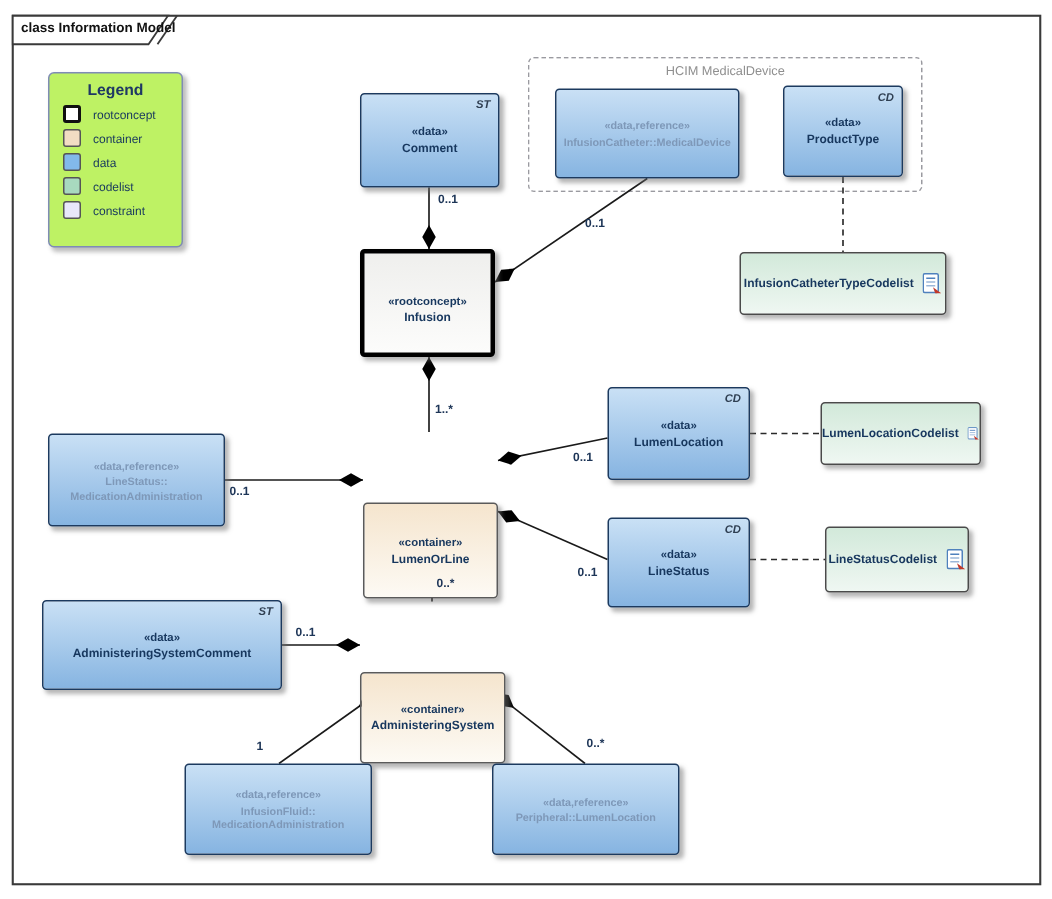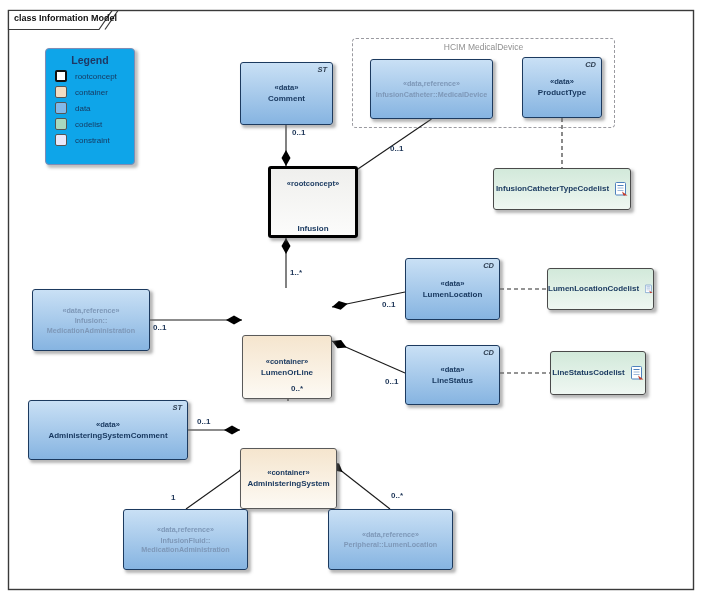--- a/index.html
+++ b/index.html
@@ -7,35 +7,35 @@
          font-family:"Liberation Sans",sans-serif;}
   #connector-layer{position:absolute;left:0;top:0;z-index:1;pointer-events:none;}
   .frame-title{position:absolute;left:14px;top:13px;font-size:9px;font-weight:bold;color:#111;z-index:3;}
 
   .box{position:absolute;box-sizing:border-box;display:flex;flex-direction:column;align-items:center;
        justify-content:center;text-align:center;border-radius:3px;z-index:2;
        box-shadow:2.5px 2.5px 3px rgba(110,110,110,0.5);}
   .blue{background:linear-gradient(180deg,#c9e0f5,#86b4e1);border:1.2px solid #1c3a5f;}
   .tan{background:linear-gradient(180deg,#f5e5ce,#fdfaf4);border:1.2px solid #5a5a5a;margin-top:47px;}
   .root{background:linear-gradient(180deg,#efefed,#fcfcfb);border:3px solid #000;
-        justify-content:space-between;padding-top:9px;margin-left:28px;}
+        justify-content:center;padding-top:9px;}
   .codelist{background:linear-gradient(180deg,#d2e9da,#eff7f2);border:1.2px solid #4a4a4a;
             flex-direction:row;gap:6px;}
   .stereo{font-size:7.6px;font-weight:bold;color:#17375e;line-height:1.6;}
   .cname{font-size:8px;font-weight:bold;color:#17375e;line-height:1.35;}
   .small .stereo,.small .cname{font-size:7.2px;}
   .ref .stereo,.ref .cname{color:#7e98b8;}
   .tag{position:absolute;top:2px;right:5px;font-size:7.5px;font-style:italic;font-weight:bold;color:#2f3f52;}
   .mult{position:absolute;font-size:8px;font-weight:bold;color:#1d3557;z-index:3;}
 
   .group{position:absolute;border:1.4px dashed #9a9aa0;border-radius:4px;z-index:0;
          box-sizing:border-box;}
   .group-label{text-align:center;font-size:8.5px;color:#8f8f8f;padding-top:3px;}
 
-  .legend{position:absolute;left:45px;top:48px;width:90px;height:117px;background:#0ea5e9;
+  .legend{position:absolute;left:32px;top:48px;width:90px;height:117px;background:#bef264;
           border:1px solid #7f8cb5;border-radius:4px;z-index:2;box-shadow:2.5px 2.5px 3px rgba(110,110,110,0.45);
           box-sizing:border-box;}
   .legend-title{text-align:center;font-size:10.5px;font-weight:bold;color:#1f3864;margin-top:5px;margin-bottom:3px;}
   .legend-item{display:flex;align-items:center;gap:8px;margin:4px 0 0 9px;}
   .swatch{display:inline-block;width:12px;height:12px;border-radius:2px;box-sizing:border-box;flex:0 0 auto;}
   .legend-label{font-size:8px;color:#17375e;}
 </style>
 </head>
 <body>
 
@@ -177,21 +177,21 @@
       <rect x="0.5" y="0.5" width="10" height="12.5" rx="1" fill="#ffffff" stroke="#4f81bd"></rect>
       <line x1="2.5" y1="3.5" x2="8.5" y2="3.5" stroke="#4f81bd"></line>
       <line x1="2.5" y1="6" x2="8.5" y2="6" stroke="#9bb7d9"></line>
       <line x1="2.5" y1="8.5" x2="8.5" y2="8.5" stroke="#9bb7d9"></line>
       <path d="M7,9.5 L12.5,13.5 L8.5,13.5 Z" fill="#c0392b"></path>
     </svg>
   </div>
 
   <div class="box blue ref small" style="left:32px;top:289px;width:118px;height:62px;">
     <span class="stereo">«data,reference»</span>
-    <span class="cname">Infusion::</span>
+    <span class="cname">LineStatus::</span>
     <span class="cname">MedicationAdministration</span>
   </div>
 
   <div class="box blue" style="left:28px;top:400px;width:160px;height:60px;">
     <span class="tag">ST</span>
     <span class="stereo">«data»</span>
     <span class="cname">AdministeringSystemComment</span>
   </div>
 
   <div class="box tan" style="left:240px;top:401px;width:97px;height:61px;">

